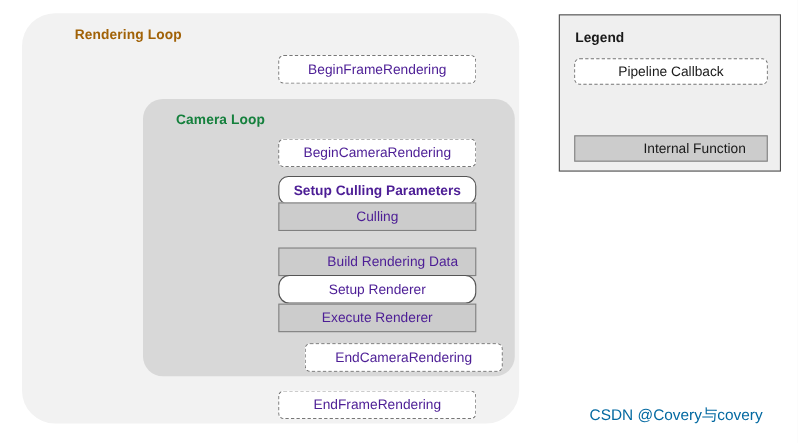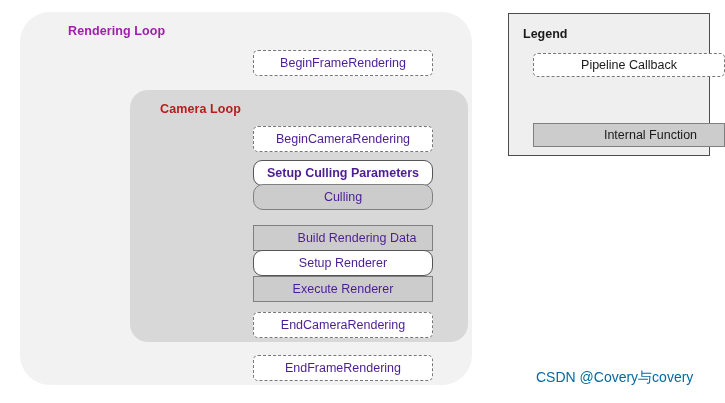--- a/index.html
+++ b/index.html
@@ -25,41 +25,41 @@
     height: 373px;
     background: #f2f2f2;
     border-radius: 30px;
   }
   #rendering-loop-title {
     position: absolute;
     left: 48px;
     top: 12px;
     font-size: 12.5px;
     font-weight: bold;
-    color: #a21caf;
+    color: #a16207;
     letter-spacing: 0.1px;
   }
 
   
   #camera-loop-panel {
     position: absolute;
     left: 110px;
     top: 78px;
     width: 338px;
     height: 252px;
     background: #d8d8d8;
     border-radius: 18px;
   }
   #camera-loop-title {
     position: absolute;
     left: 30px;
     top: 12px;
     font-size: 12.5px;
     font-weight: bold;
-    color: #b91c1c;
+    color: #15803d;
     letter-spacing: 0.1px;
   }
 
   
   .node {
     position: absolute;
     left: 253px;
     width: 180px;
     height: 26px;
     box-sizing: border-box;
@@ -105,30 +105,29 @@
     position: absolute;
     left: 14px;
     top: 13px;
     font-size: 12.5px;
     font-weight: bold;
     color: #1a1a1a;
   }
   .legend-item {
     position: absolute;
     left: 13px;
-    width: 192px;
+    width: 176px;
     height: 24px;
     box-sizing: border-box;
     display: flex;
     align-items: center;
     justify-content: center;
     font-size: 12.5px;
     color: #1a1a1a;
     white-space: nowrap;
-    margin-left: 11px;
   }
   .legend-item.callback {
     background: #ffffff;
     border: 1px dashed #777777;
     border-radius: 5px;
   }
   .legend-item.overridable {
     background: #ffffff;
     border: 1px solid #555555;
     border-radius: 9px;
@@ -159,25 +158,25 @@
 
   <div id="camera-loop-panel">
     <div id="camera-loop-title">Camera Loop</div>
   </div>
 </div>
 
 <div id="nodes-layer">
     <div class="node callback" style="top: 50px;">BeginFrameRendering</div>
     <div class="node callback" style="top: 126px;">BeginCameraRendering</div>
     <div class="node overridable" style="top: 160px; font-weight: bold;">Setup Culling Parameters</div>
-    <div class="node internal" style="top: 184px; border-radius: 10px;">Culling</div>
+    <div class="node internal" style="top: 184px;">Culling</div>
     <div class="node internal" style="top: 225px; padding-left: 28px;">Build Rendering Data</div>
-    <div class="node overridable" style="top: 250px;">Setup Renderer</div>
+    <div class="node overridable" style="top: 250px; border-radius: 10px;">Setup Renderer</div>
     <div class="node internal" style="top: 276px;">Execute Renderer</div>
-    <div class="node callback" style="top: 312px;">EndCameraRendering</div>
+    <div class="node callback" style="top: 312px; margin-left: 24px;">EndCameraRendering</div>
     <div class="node callback" style="top: 355px;">EndFrameRendering</div>
   </div>
 
 <div id="legend-panel">
   <div id="legend-title">Legend</div>
 <div class="legend-item callback" style="top: 39px;">Pipeline Callback</div>
     <div class="legend-item internal" style="top: 109px; padding-left: 43px;">Internal Function</div>
   </div>
 
 <div id="watermark">CSDN @Covery与covery</div>

